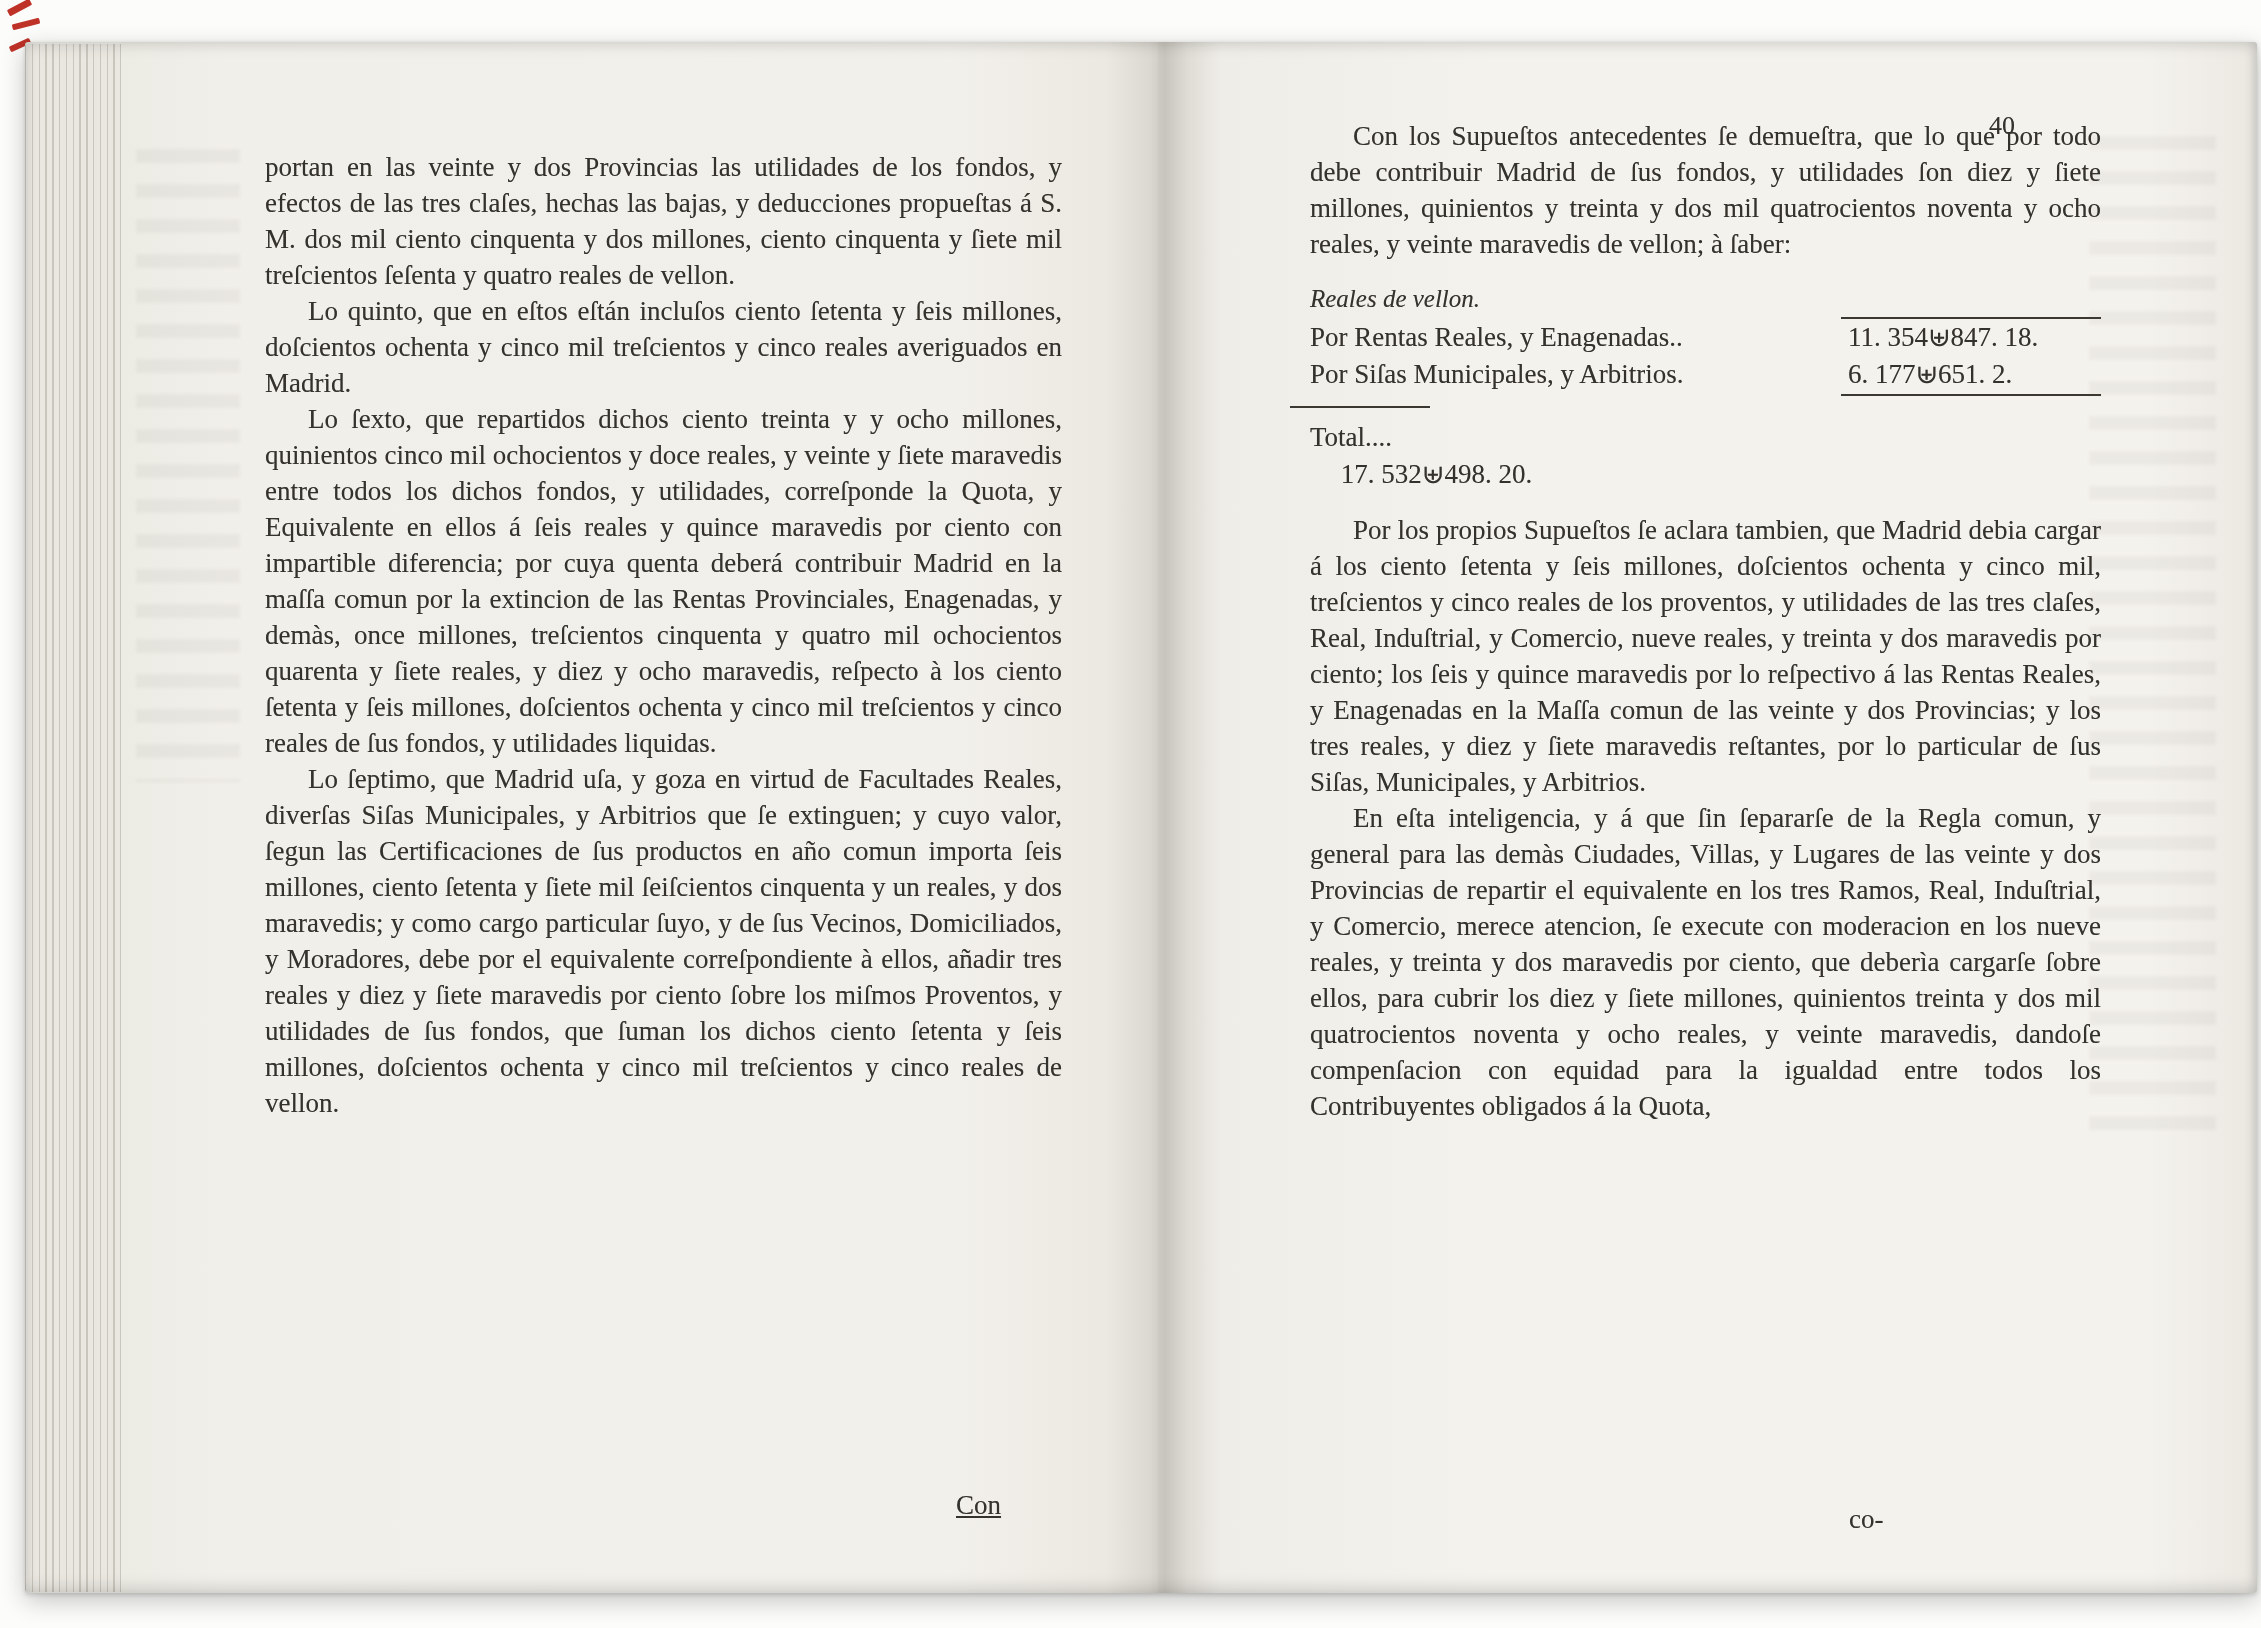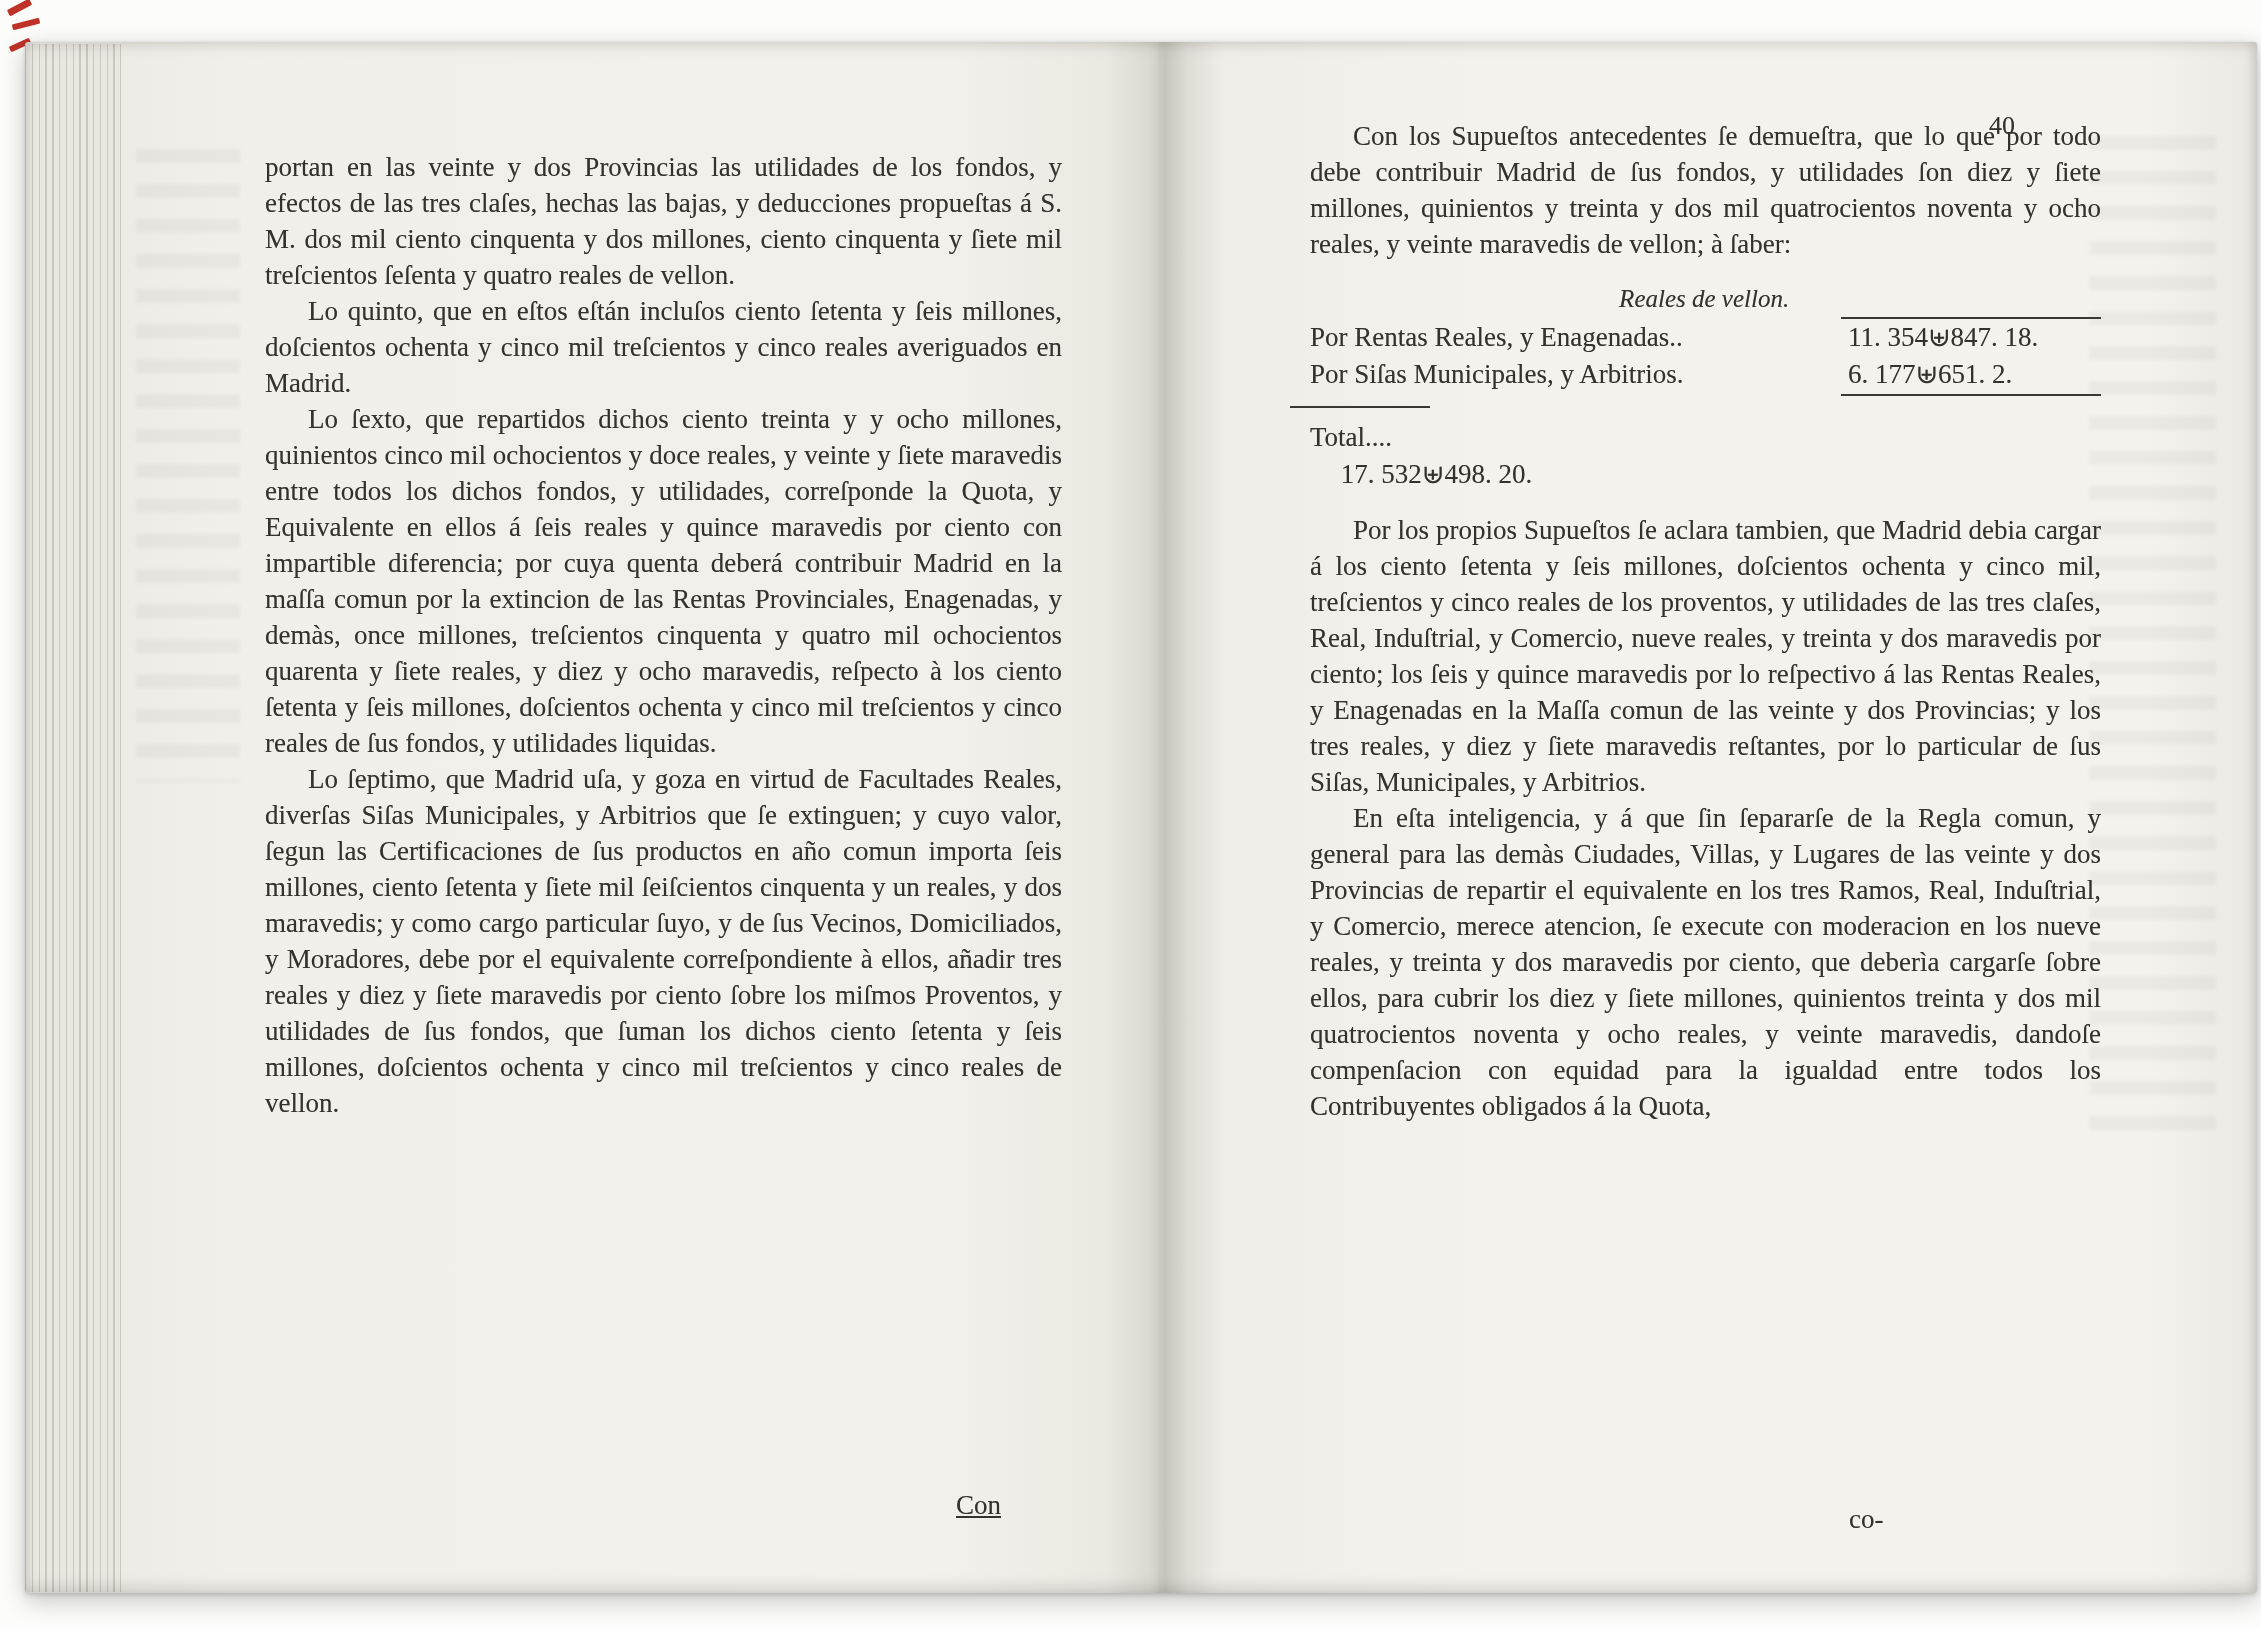--- a/index.html
+++ b/index.html
@@ -60,21 +60,21 @@
   }
   .catchword{
     position:absolute;font-size:27px;line-height:36px;
     text-shadow:0 0 0.5px rgba(52,48,38,0.35);
   }
   .cw-left{left:956px;top:1487px;text-decoration:underline;}
   .cw-right{left:1849px;top:1501px;}
 
   .rv-table{margin-top:22px;}
   .rv-header{
-    text-align:center;font-style:italic;font-size:25px;line-height:30px;
+    text-align:left;font-style:italic;font-size:25px;line-height:30px;
     padding-right:2.7px;
   }
   .rule-under-header{margin-left:auto;width:260px;border-top:2.3px solid #3a3831;margin-top:2.7px;}
   .trow{display:flex;line-height:37px;}
   .trow .lbl{flex:1;text-align:left;}
   .trow .amt{width:253px;text-align:left;margin-left:23px;}
   .mid-rules{position:relative;height:26px;}
   .rule-under-rows{position:absolute;right:0;top:1.8px;width:260px;border-top:2.3px solid #3a3831;}
   .dash-left{position:absolute;left:-20.4px;top:13.6px;width:140px;border-top:2.3px solid #3a3831;}
   .total-row{display:flex;line-height:37px;flex-direction:column;}

